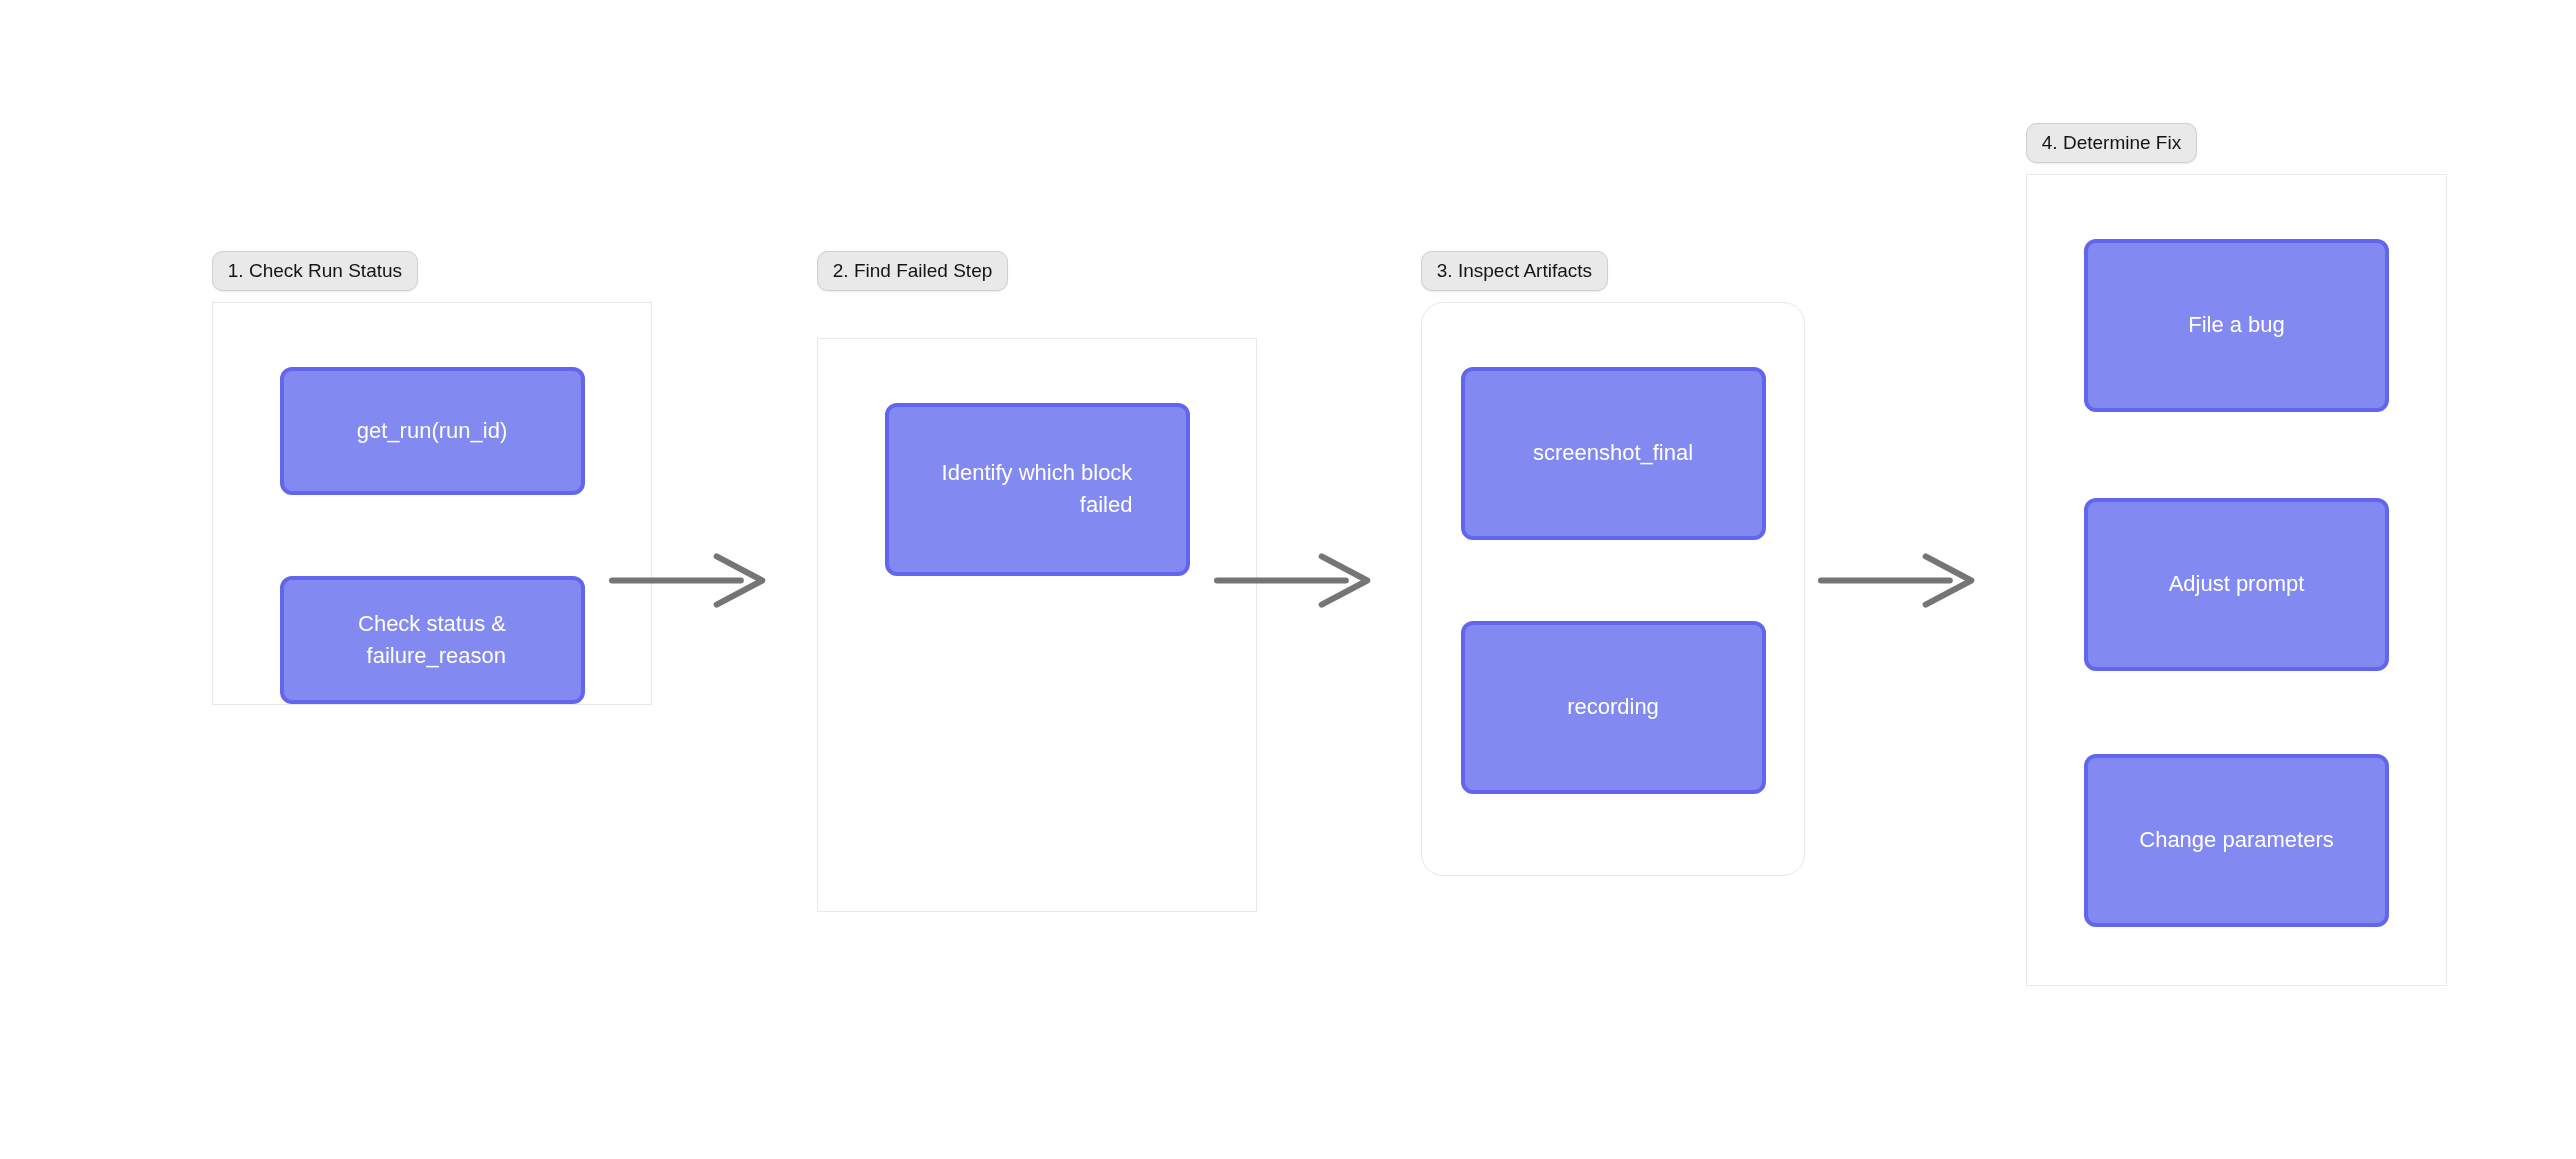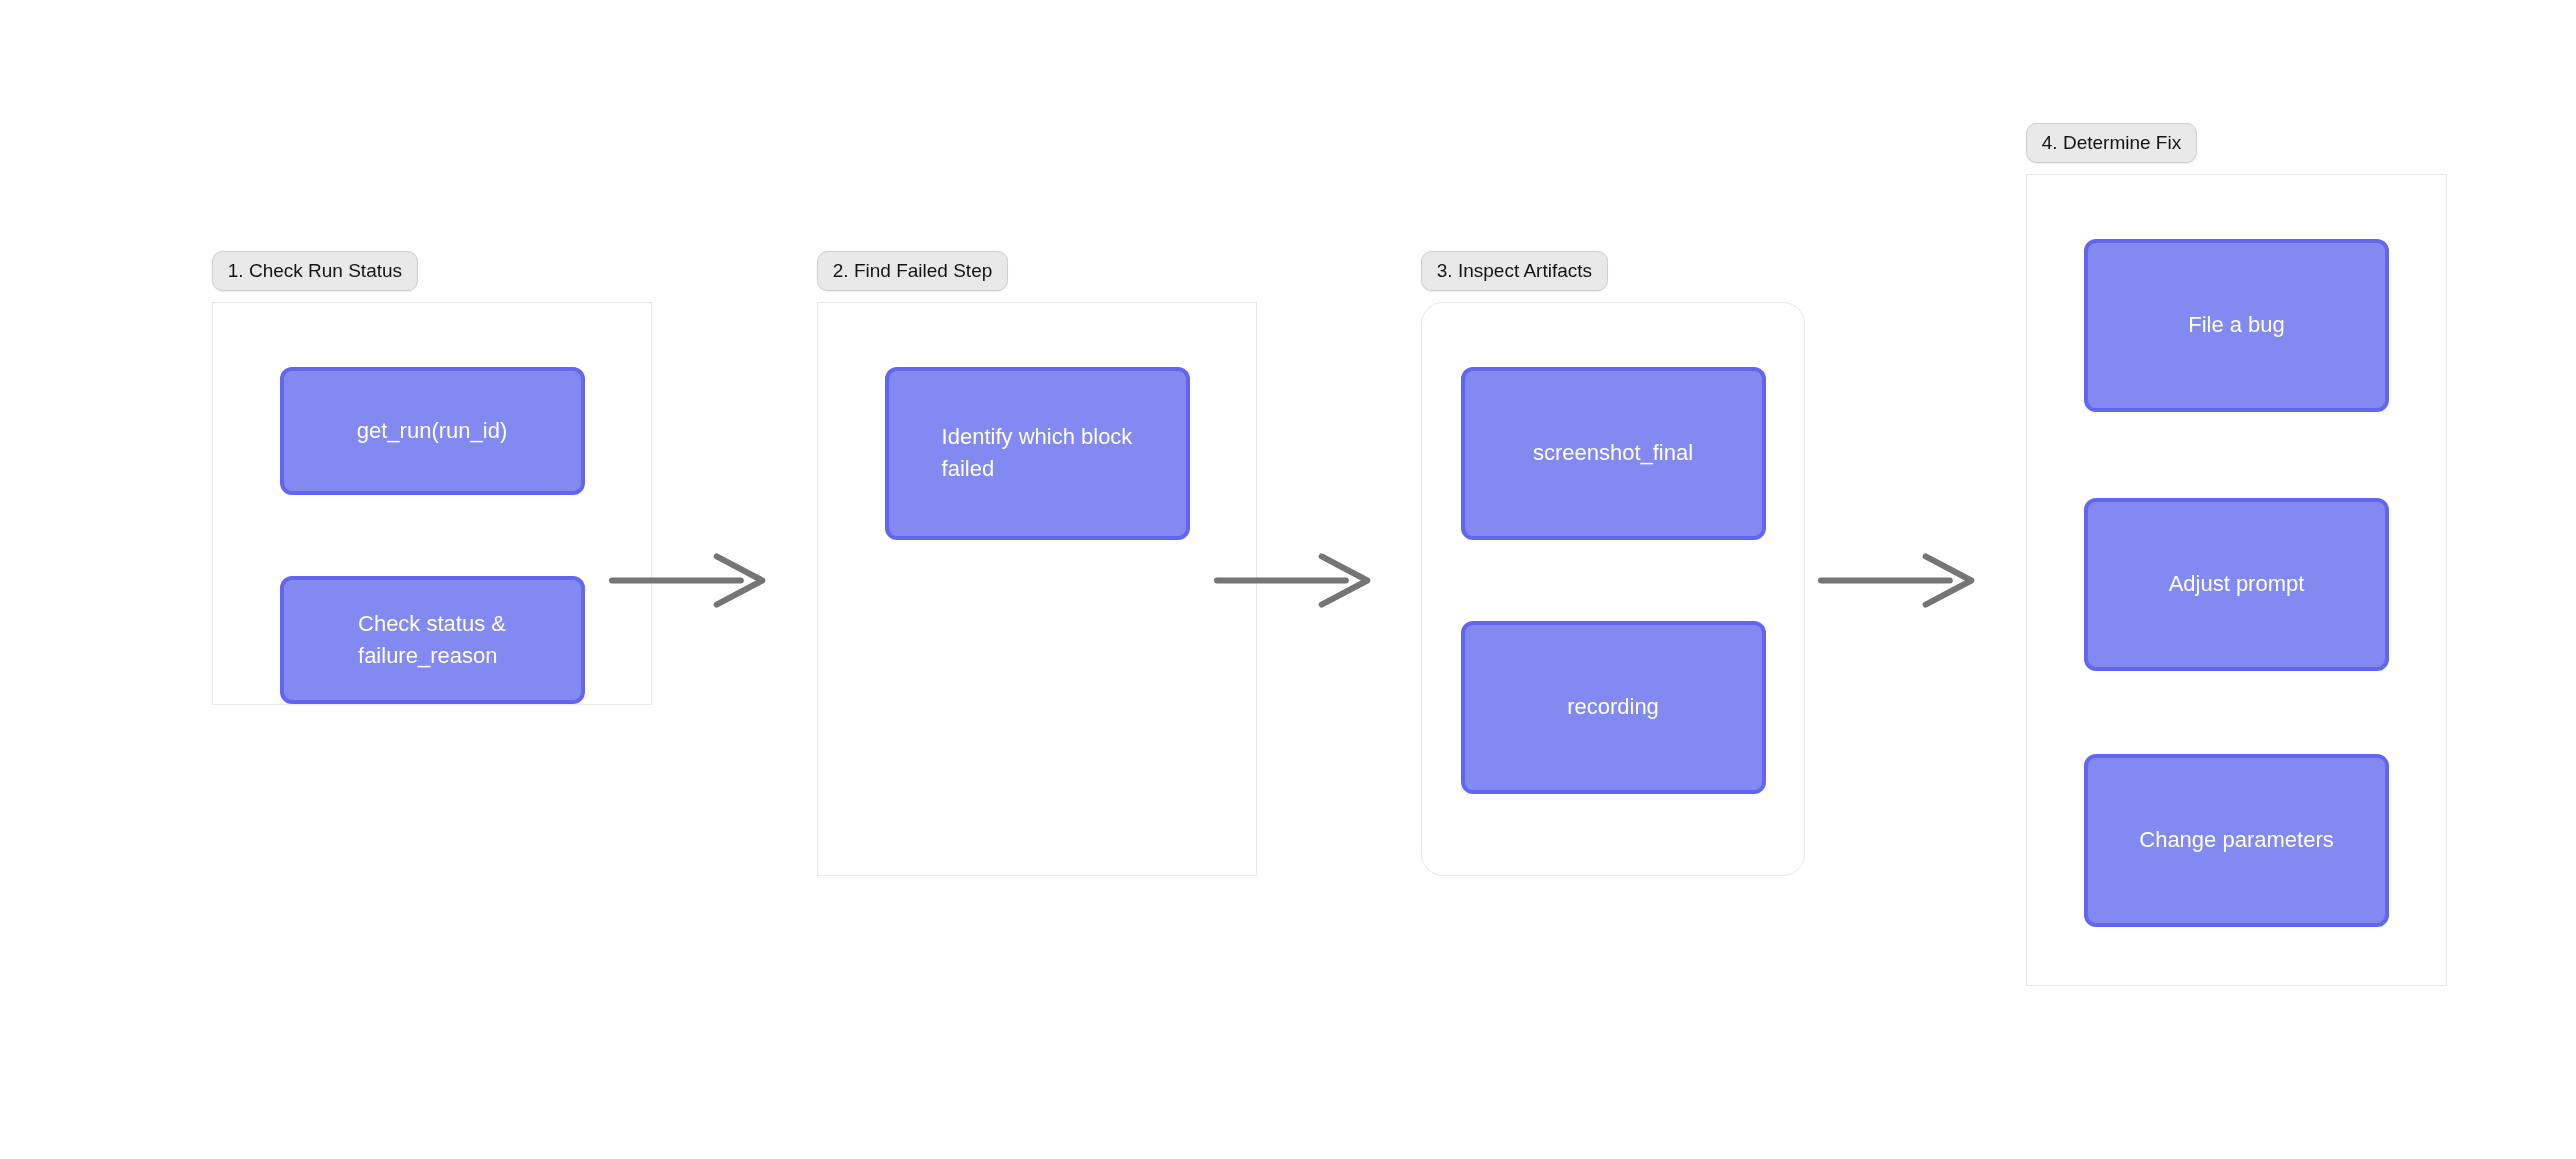--- a/index.html
+++ b/index.html
@@ -50,21 +50,21 @@
     height: 173px;
     background: var(--node-fill, #8289f0);
     border: 4.7px solid var(--node-border, #6266ee);
     border-radius: 12px;
     color: var(--node-text, #ffffff);
     font-size: 22px;
     line-height: 1.45;
     display: flex;
     align-items: center;
     justify-content: center;
-    text-align: left;
+    text-align: right;
     white-space: pre-line;
     padding: 0 12px;
   }
   
   .panel-two .node:nth-child(1) { margin-top: 64px; }
   .panel-two .node:nth-child(2) { margin-top: 81px; }
   
   .panel-three .node:nth-child(1) { margin-top: 64px; }
   .panel-three .node:nth-child(2) { margin-top: 86px; }
   .panel-three .node:nth-child(3) { margin-top: 83px; }
@@ -91,21 +91,21 @@
     <div class="node">
       <span>get_run(run_id)</span>
     </div>
     <div class="node">
       <span>Check status &amp;
 failure_reason</span>
     </div>
   </div>
 </section>
 
-<section class="group" style="left:773px; top:251px; width:440px;">
+<section class="group" style="left:773px; top:251px; width:440px;gap:36px;">
   <div class="group-label">2. Find Failed Step</div>
   <div class="group-panel panel-two" style="height:574px;">
     <div class="node">
       <span>Identify which block
 failed</span>
     </div>
   </div>
 </section>
 
 <section class="group" style="left:1377px; top:251px; width:384px;">

